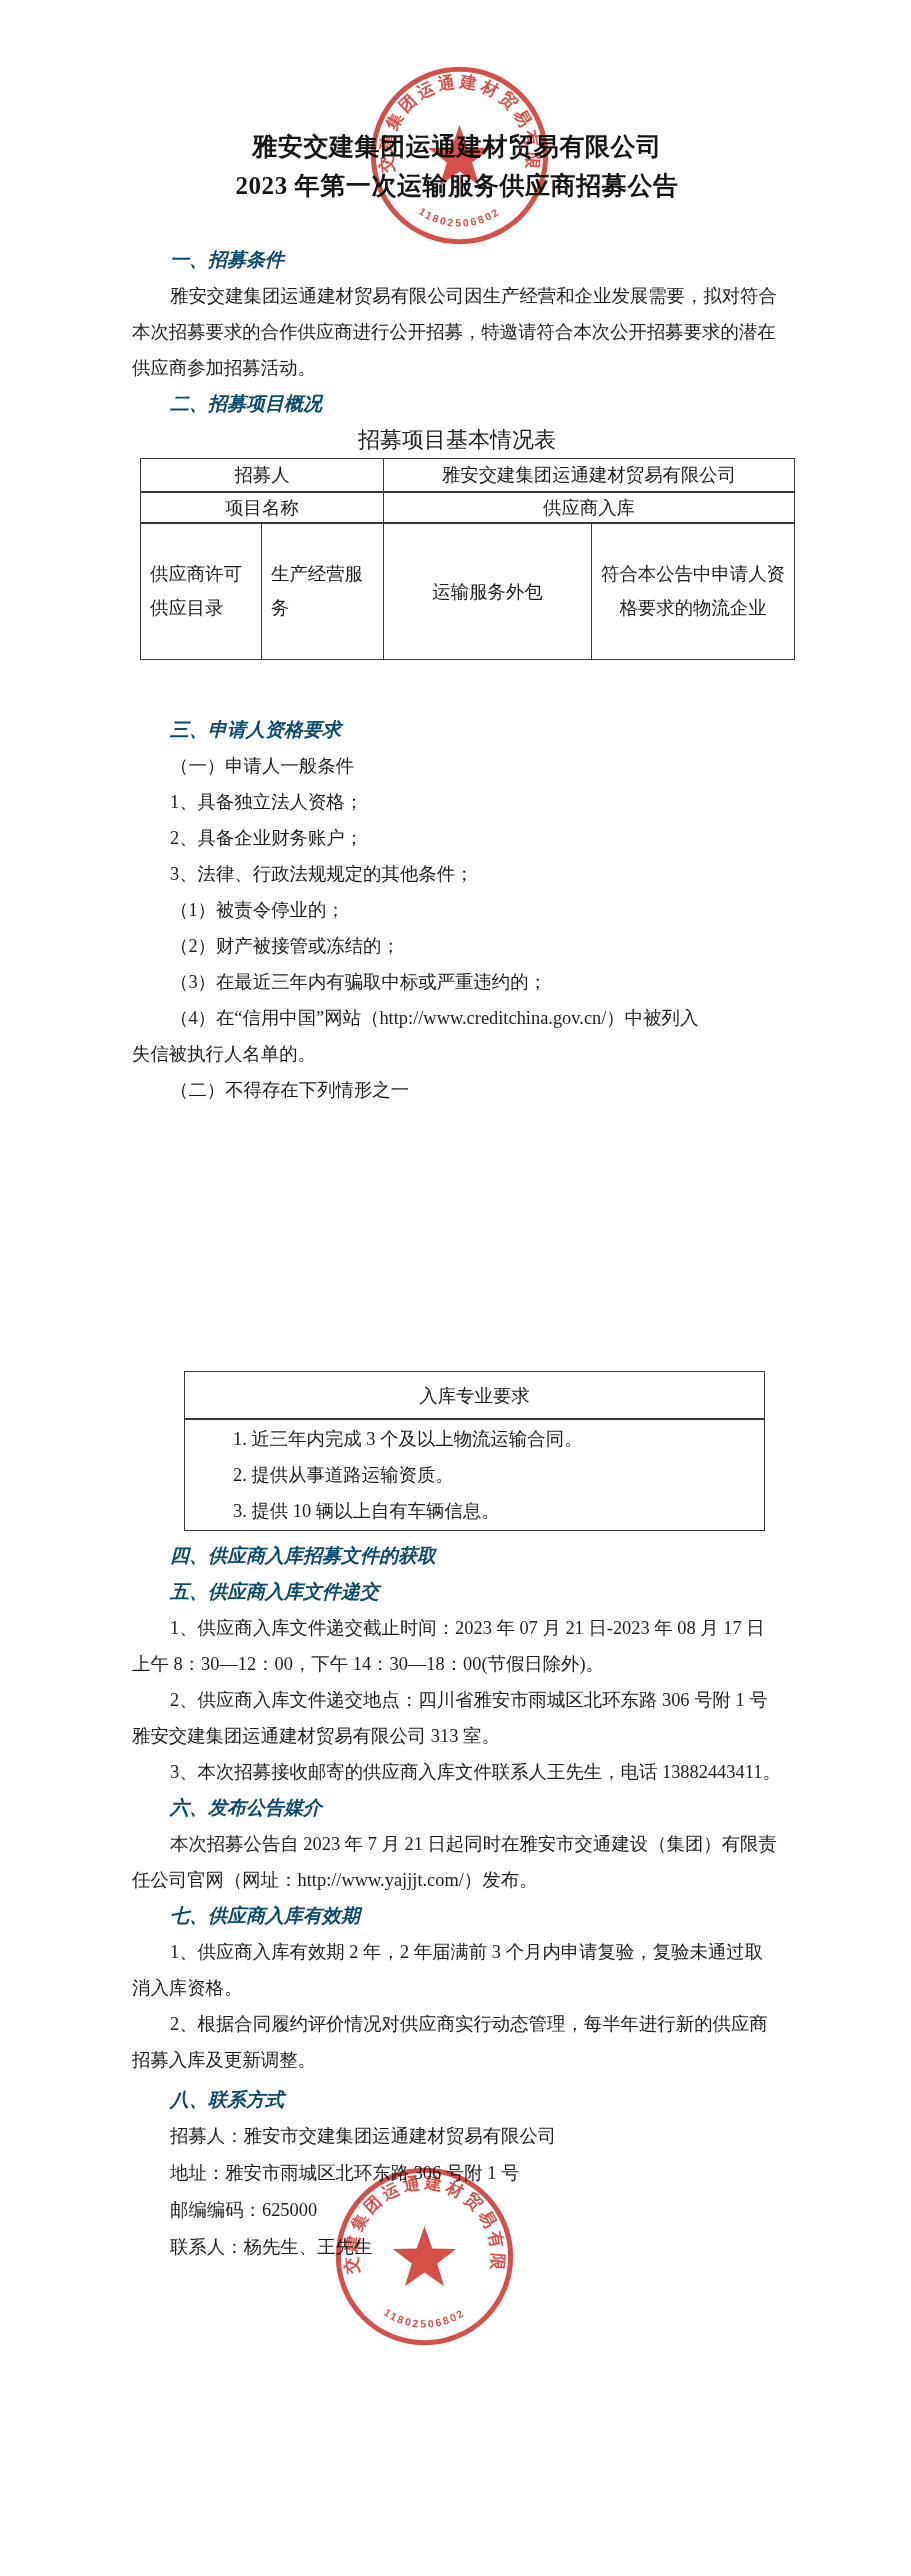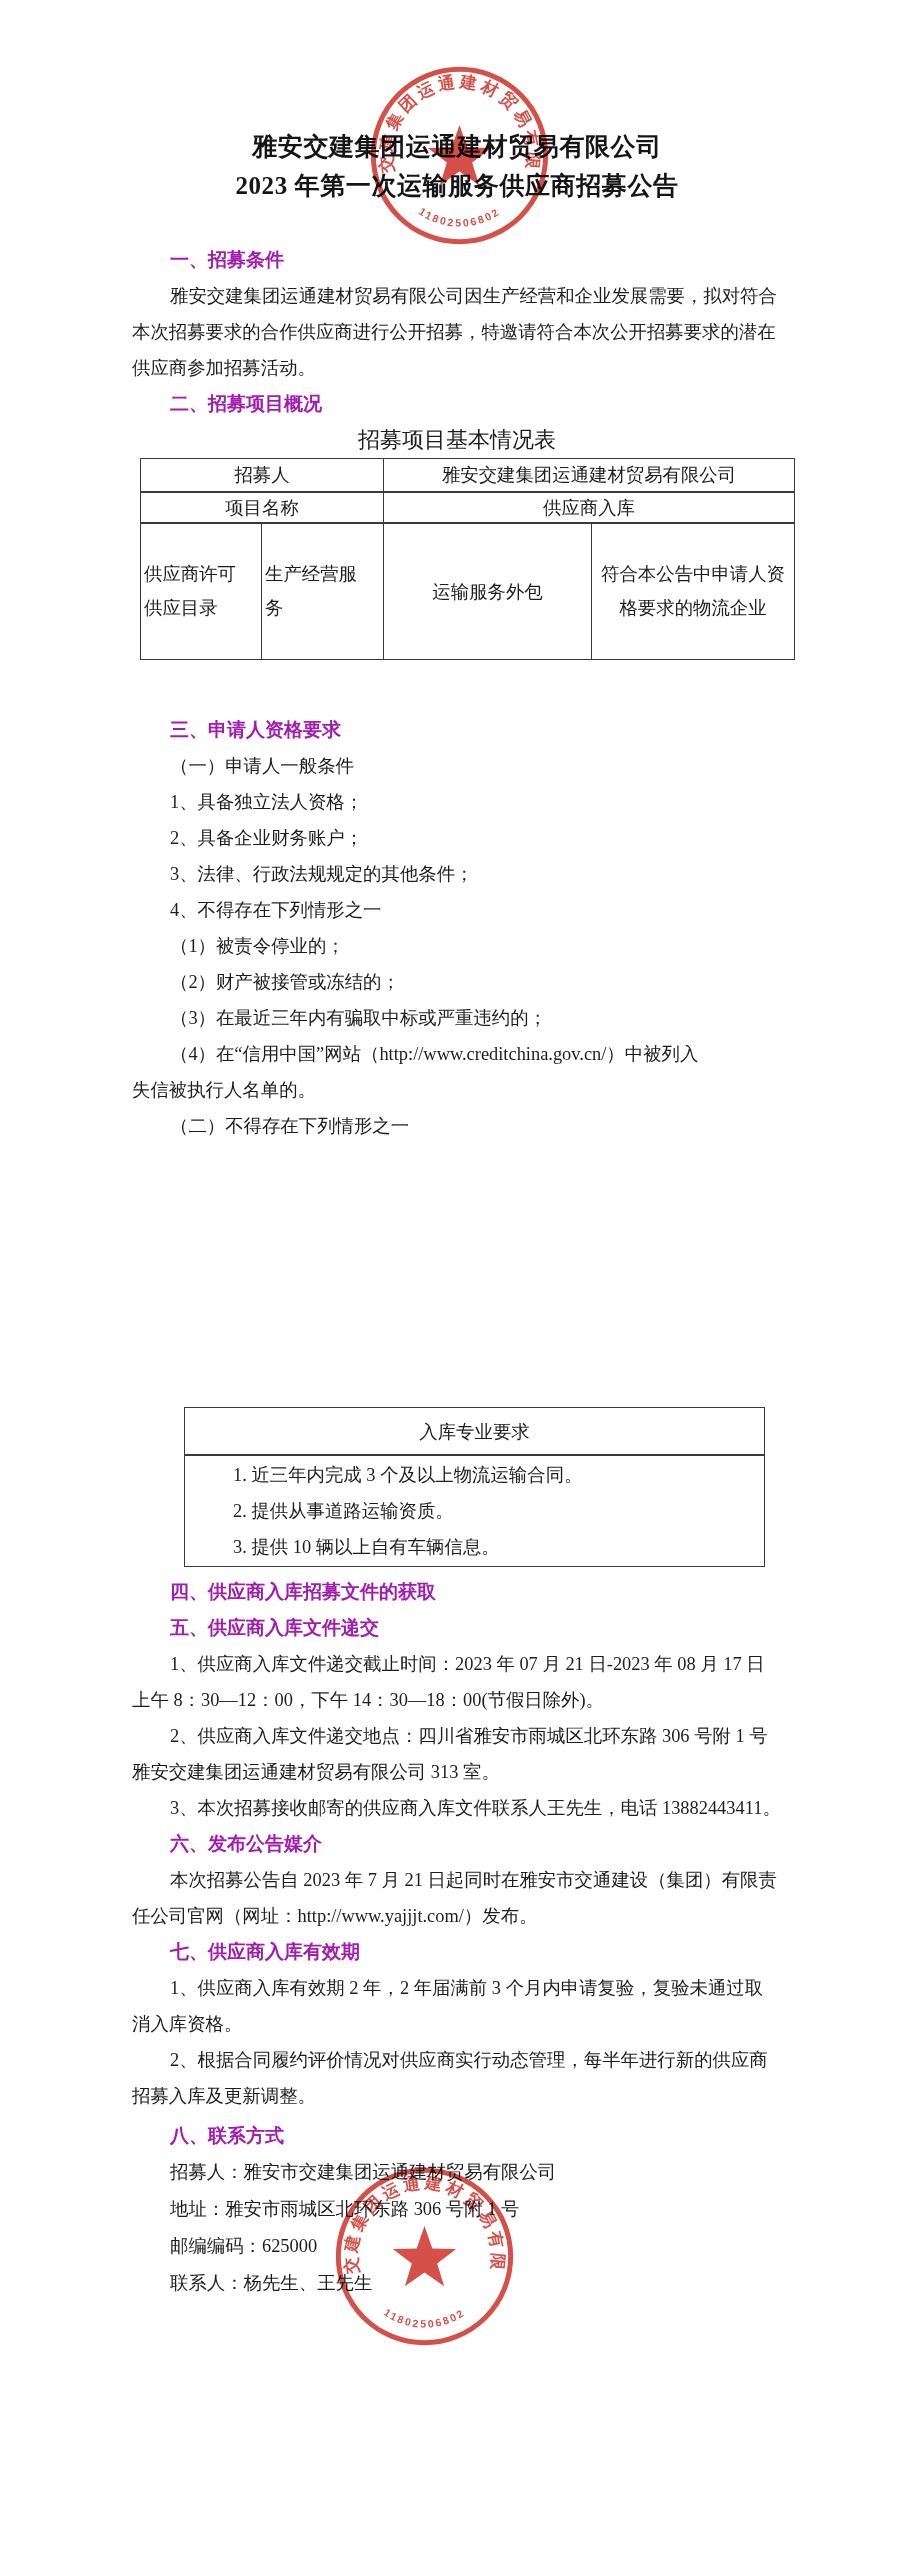--- a/index.html
+++ b/index.html
@@ -12,31 +12,31 @@
   .doc-title{
     margin-top:127px;text-align:center;font-weight:700;font-size:25px;line-height:39px;
     letter-spacing:0.6px;color:#151515;
   }
   .sp1{height:37px;}
   .sp2{height:263px;}
   .sp3{height:6.9px;}
   .gap-table1{height:52px;}
   .line{height:36px;line-height:36px;white-space:nowrap;}
   .ind{padding-left:38px;}
-  .h{font-family:"Liberation Sans","DejaVu Sans",sans-serif;font-weight:700;font-size:19px;color:#a21caf;}
+  .h{font-family:"Liberation Sans","DejaVu Sans",sans-serif;font-weight:700;font-size:19px;color:#0c4a6e;font-style:italic;}
   .caption{text-align:center;font-size:22px;}
   
   table{border-collapse:collapse;table-layout:fixed;}
   .t1{width:653px;margin-left:8px;}
   .t1 td{border:1.7px solid #3a3a3a;text-align:center;vertical-align:middle;font-size:18.4px;color:#1d1d1d;}
   .t1 .dbl{border-bottom:2.3px double #3a3a3a;}
   .t1 .r1{height:33px;}
   .t1 .r2{height:31px;}
   .t1 .r3{height:137px;}
-  .t1 .cell-left{text-align:left;padding-left:3px;}
+  .t1 .cell-left{text-align:left;padding-left:9px;}
   .t1 .two-line div{line-height:34px;}
   .t1 .wrapcell{white-space:normal;padding:0 4.6px;line-height:34px;}
   .t2{width:581px;margin-left:52px;}
   .t2 td{border:1.7px solid #3a3a3a;font-size:18.4px;color:#1d1d1d;}
   .t2 .hd{height:44px;text-align:center;vertical-align:middle;border-bottom:2.3px double #3a3a3a;}
   .t2 .bd{height:108px;vertical-align:middle;padding-left:48px;}
   .t2 .bd div{line-height:36px;}
   
   .line64{height:37px;line-height:37px;white-space:nowrap;}
   .mt8{margin-top:4.6px;}
@@ -133,21 +133,20 @@
     </section>
 
     <div class="gap-table1"></div>
 
     <section>
       <div class="line ind h">三、申请人资格要求</div>
       <div class="line ind">（一）申请人一般条件</div>
       <div class="line ind">1、具备独立法人资格；</div>
       <div class="line ind">2、具备企业财务账户；</div>
       <div class="line ind">3、法律、行政法规规定的其他条件；</div>
-      <div class="line ind">4、不得存在下列情形之一</div>
       <div class="line ind">（1）被责令停业的；</div>
       <div class="line ind">（2）财产被接管或冻结的；</div>
       <div class="line ind">（3）在最近三年内有骗取中标或严重违约的；</div>
       <div class="line ind">（4）在“信用中国”网站（http://www.creditchina.gov.cn/）中被列入</div>
       <div class="line">失信被执行人名单的。</div>
       <div class="line ind">（二）不得存在下列情形之一</div>
     </section>
 
     <div class="sp2"></div>
 

